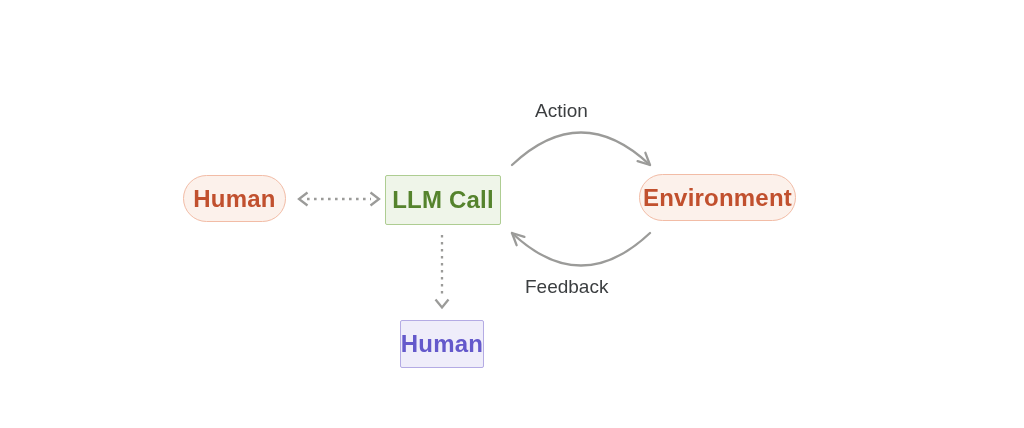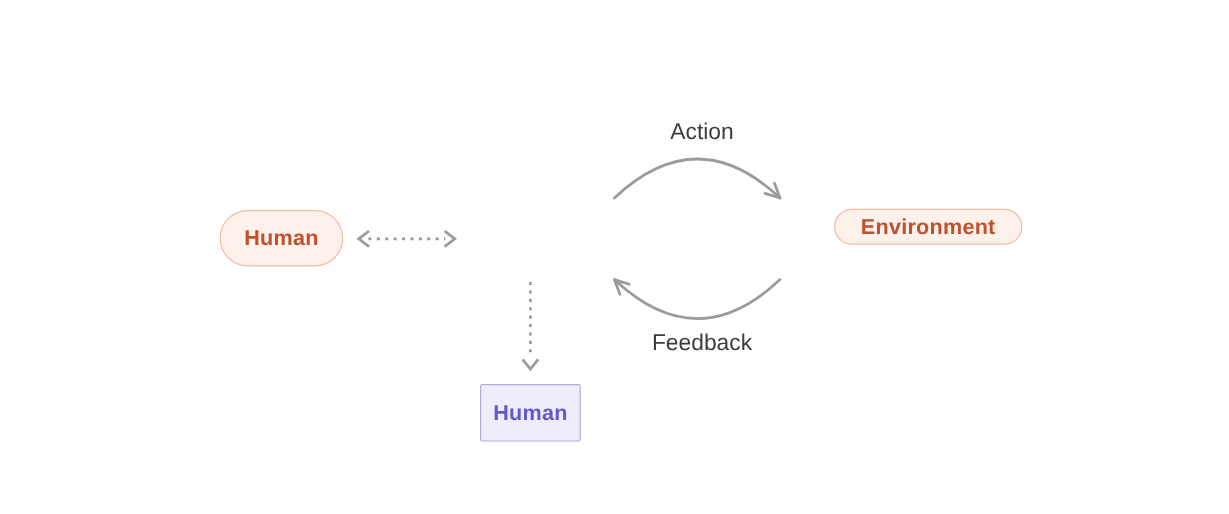--- a/index.html
+++ b/index.html
@@ -22,49 +22,48 @@
   .canvas{
     position:relative;
     width:1024px;height:428px;
     background:var(--canvas-bg);
     overflow:hidden;
   }
   .arrow-layer{position:absolute;left:0;top:0;width:1024px;height:428px;}
   .node{
     position:absolute;
     display:flex;align-items:center;justify-content:center;
-    font-weight:bold;font-size:18px;letter-spacing:.2px;text-align:center;
+    font-weight:bold;font-size:24px;letter-spacing:.2px;text-align:center;
   }
   .node--pill{
     background:var(--peach-bg);
     border:1.5px solid var(--peach-border);
     color:var(--orange-text);
     border-radius:24px;
   }
   .node--human{left:183px;top:175px;width:103px;height:47px;}
-  .node--environment{left:695px;top:174px;width:157px;height:30px;}
+  .node--environment{left:639px;top:174px;width:157px;height:47px;}
   .node--llm{
     left:385px;top:175px;width:116px;height:50px;
     background:var(--green-bg);
     border:1.5px solid var(--green-border);
     color:var(--green-text);
     border-radius:2px;
   }
   .node--stop{
     left:400px;top:320px;width:84px;height:48px;
     background:var(--purple-bg);
     border:1.5px solid var(--purple-border);
     color:var(--purple-text);
     border-radius:2px;
   }
   .edge-label{
     position:absolute;
     color:var(--label-text);
     font-size:19px;
-    text-align:center;
   }
   .edge-label--action{left:535px;top:100px;width:100px;}
   .edge-label--feedback{left:525px;top:276px;width:120px;}
 </style>
 </head>
 <body>
 
 <div class="canvas">
 
   <svg class="arrow-layer" viewBox="0 0 1024 428" xmlns="http://www.w3.org/2000/svg">
@@ -88,20 +87,23 @@
     <g fill="none" stroke-width="2.3" stroke-linecap="round" stroke-linejoin="round" stroke="#9b9b99">
       <path d="M 650 233 Q 581 298 512 233"></path>
       <path d="M 524.4 236.9 L 512 233 L 516.6 245.2"></path>
     </g>
   </svg>
 
   <div class="node node--pill node--human">
     <span>Human</span>
   </div>
 
+  <div class="node node--llm">
+    <span>LLM Call</span>
+  </div>
 
   <div class="node node--pill node--environment">
     <span>Environment</span>
   </div>
 
   <div class="node node--stop">
     <span>Human</span>
   </div>
 
   <div class="edge-label edge-label--action">Action</div>

